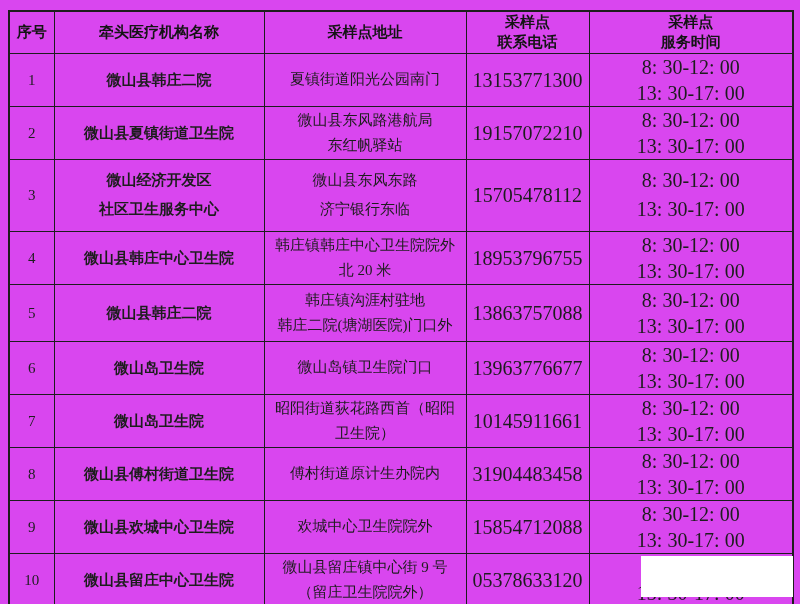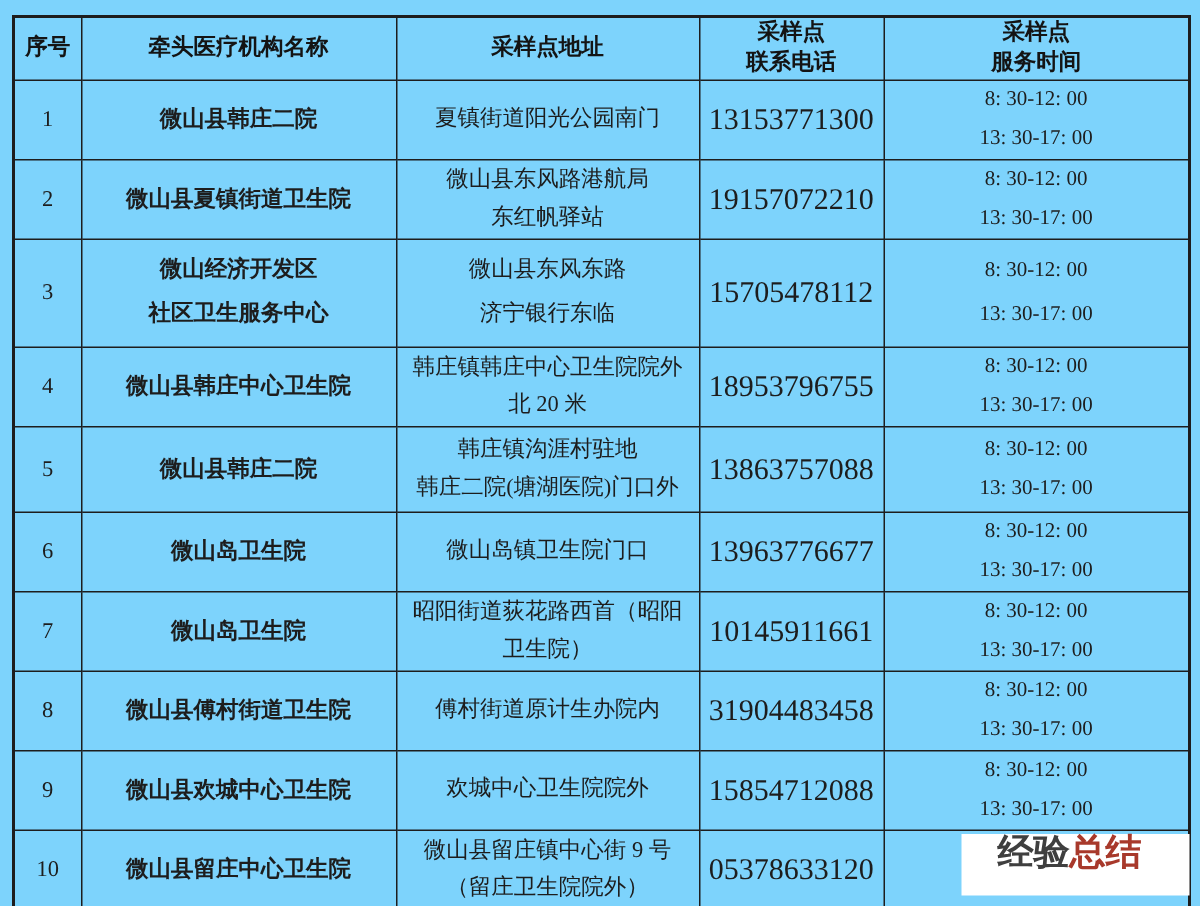--- a/index.html
+++ b/index.html
@@ -4,21 +4,21 @@
 <style>
   html, body {
     margin: 0;
     padding: 0;
     background: #ffffff;
   }
   .page {
     position: relative;
     width: 800px;
     height: 604px;
-    background: #7dd3fc;
+    background: #d946ef;
     overflow: hidden;
     font-family: "Liberation Serif", "DejaVu Serif", serif;
     color: #1d1d1d;
   }
   table.sampling-table {
     position: absolute;
     left: 8px;
     top: 10px;
     width: 784px;
     border-collapse: collapse;
@@ -43,21 +43,21 @@
     color: #141414;
   }
   .sampling-table td {
     font-size: 15px;
     line-height: 24px;
   }
   .sampling-table td.c-no    { font-weight: 400; }
   .sampling-table td.c-org   { font-weight: 700; }
   .sampling-table td.c-addr  { font-weight: 400; line-height: 25px; margin-left: 27px; }
   .sampling-table td.c-phone { font-weight: 400; font-size: 20px; }
-  .sampling-table td.c-time  { font-weight: 400; font-size: 14px; line-height: 26px; margin-left: 38px; }
+  .sampling-table td.c-time  { font-weight: 400; font-size: 20px; line-height: 26px; margin-left: 38px; }
   .sampling-table tbody tr:nth-child(1)  { height: 46px; }
   .sampling-table tbody tr:nth-child(2)  { height: 45px; }
   .sampling-table tbody tr:nth-child(3)  { height: 72px; }
   .sampling-table tbody tr:nth-child(3) td { line-height: 29px; }
   .sampling-table tbody tr:nth-child(4)  { height: 48px; }
   .sampling-table tbody tr:nth-child(5)  { height: 57px; }
   .sampling-table tbody tr:nth-child(6)  { height: 44px; }
   .sampling-table tbody tr:nth-child(7)  { height: 46px; }
   .sampling-table tbody tr:nth-child(8)  { height: 47px; }
   .sampling-table tbody tr:nth-child(9)  { height: 48px; }
@@ -203,16 +203,15 @@
           <td class="c-addr">微山县留庄镇中心街 9 号
 （留庄卫生院院外）</td>
           <td class="c-phone">05378633120</td>
           <td class="c-time">8: 30-12: 00
 13: 30-17: 00</td>
         </tr>
       </tbody>
   </table>
 
   <div class="watermark">
-    <div class="wm-cn"><span class="wm-dark">经验</span><span class="wm-red">总结</span></div>
   </div>
 
 </div>
 
 </body></html>

